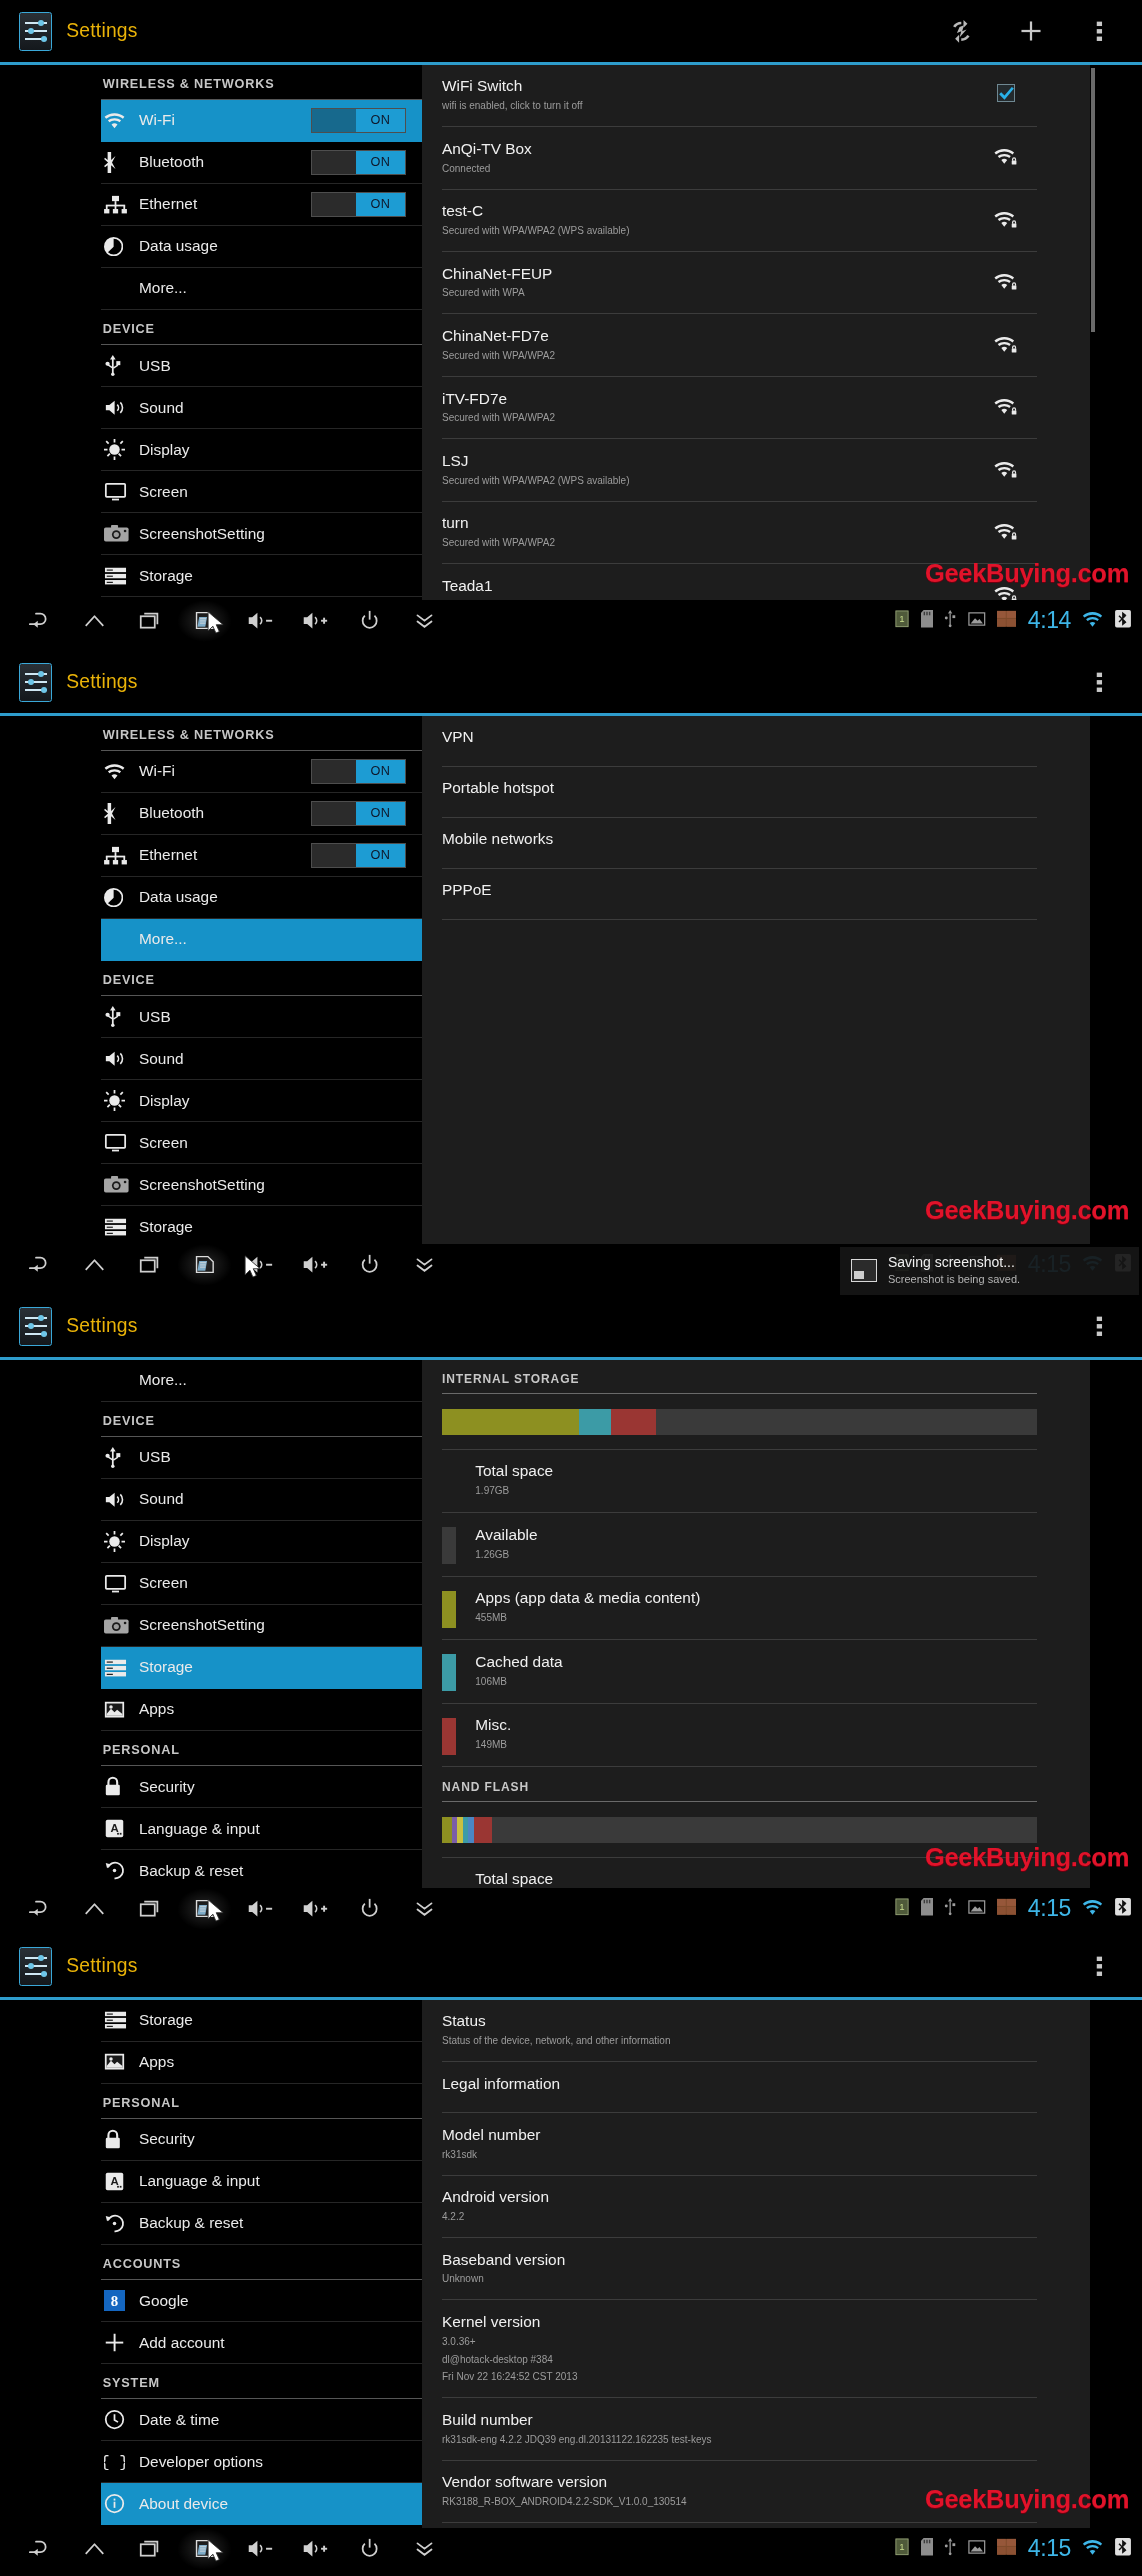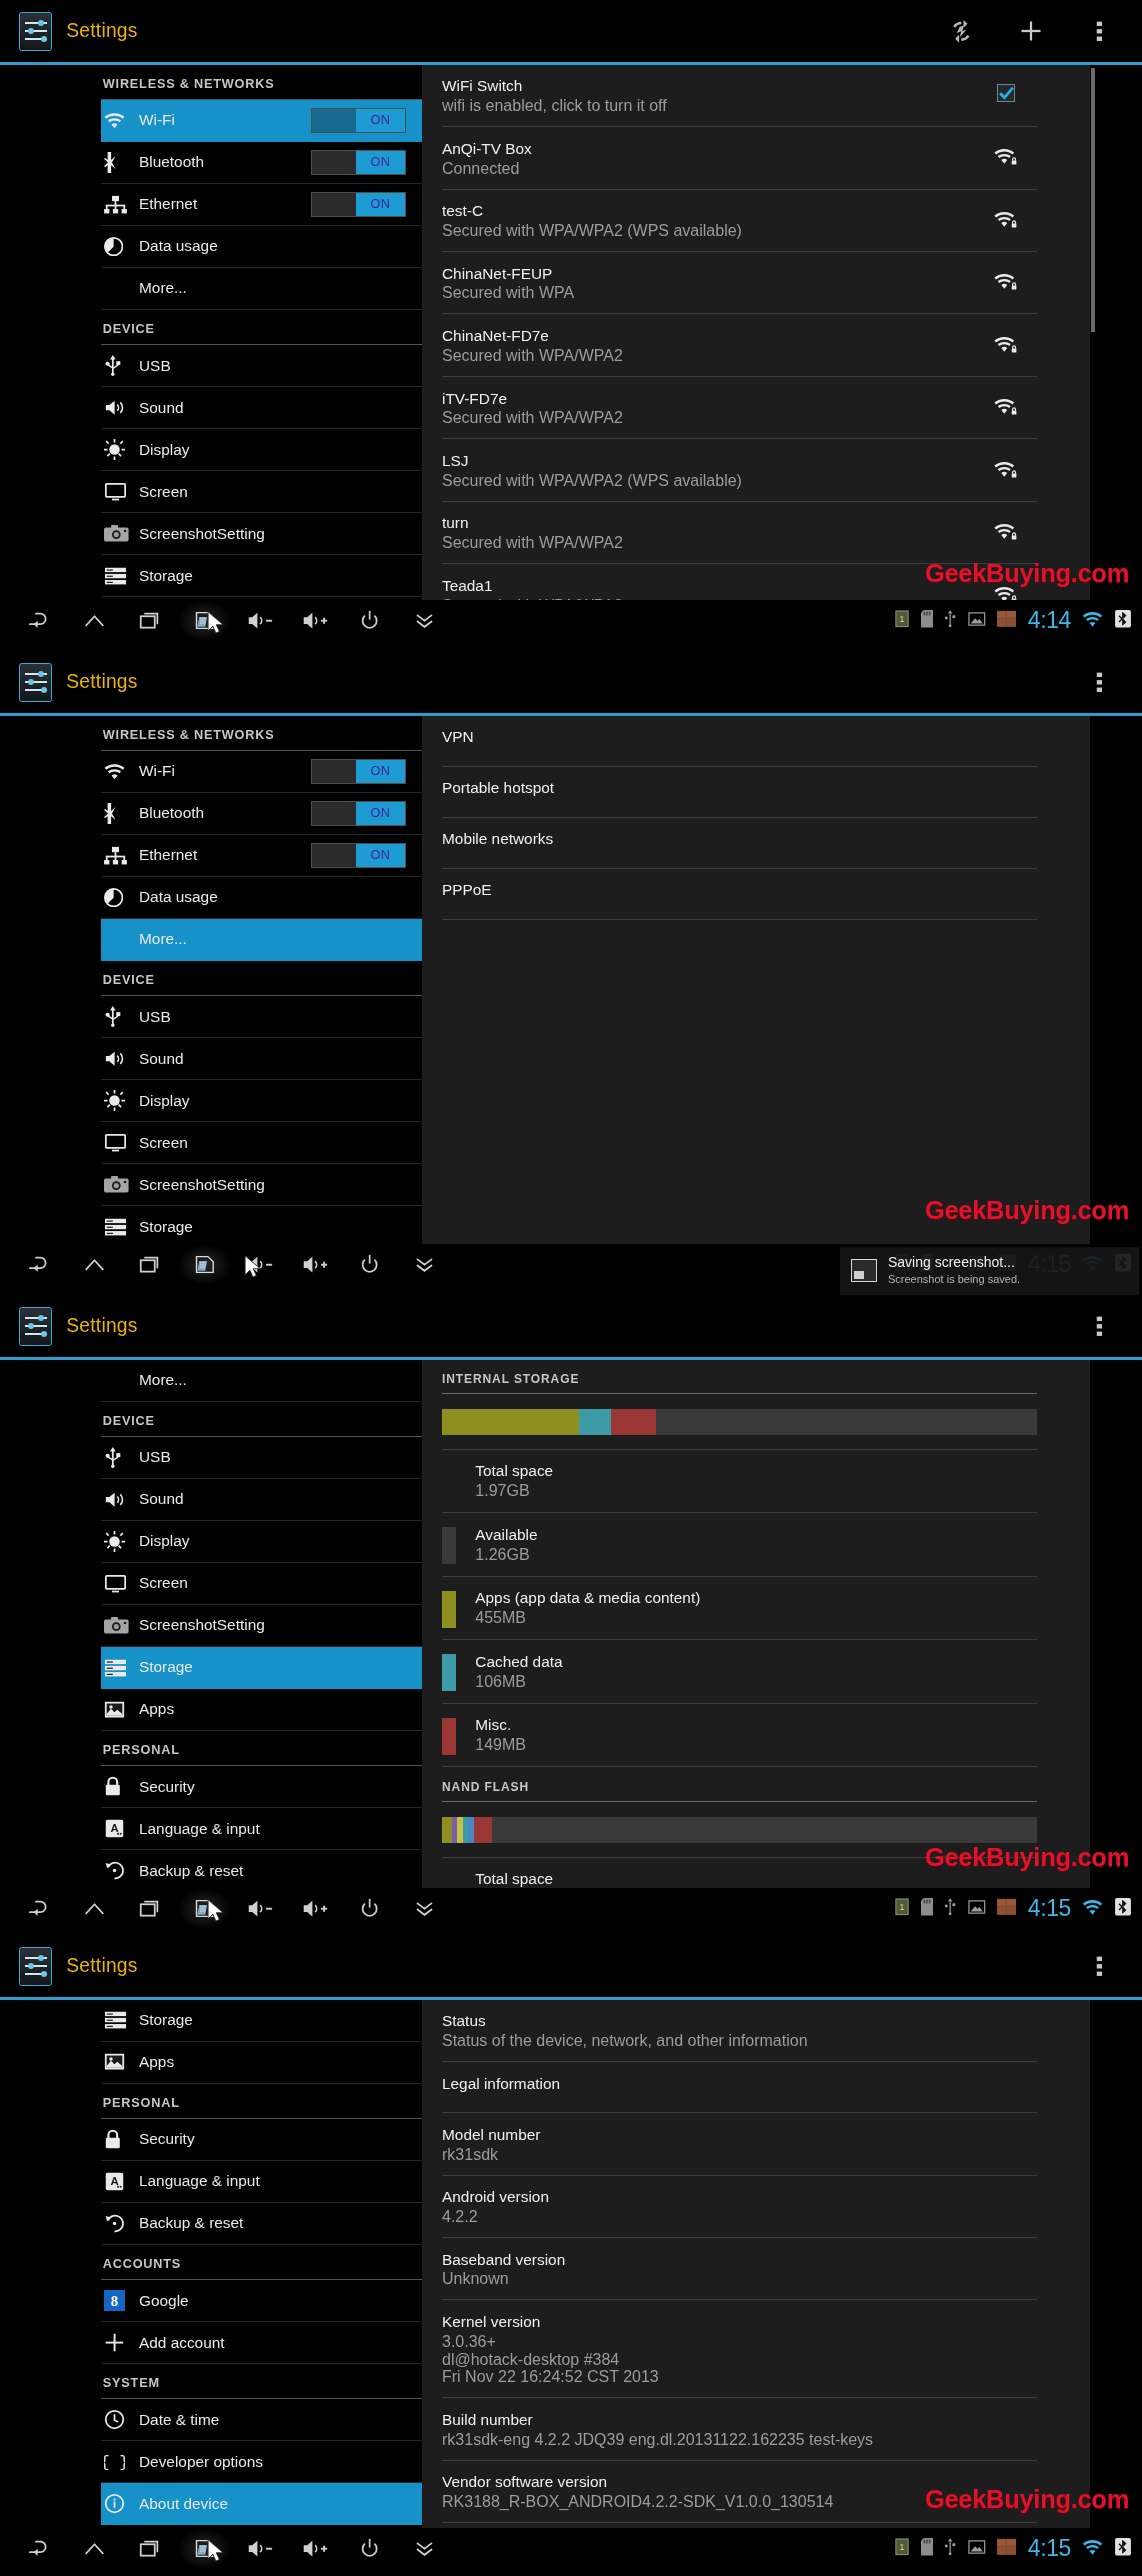--- a/index.html
+++ b/index.html
@@ -61,34 +61,34 @@
   .sb-ico{ width:35px; flex:none; display:flex; align-items:center; justify-content:flex-start; }
   .sb-label{ flex:1; }
   .sb-item.noico .sb-label{ padding-left:35px;}
   .toggle{
     margin-left:auto; margin-right:16px;
     width:95px;height:24.6px; display:flex; align-items:stretch;
     border:0.9px solid #4e4e4e; flex:none;
   }
   .toggle .knob{ flex:1; background:#2b2b2b; }
   .toggle .on{
-    width:49px; background:#1d9cd3; color:#4c1d95; font-size:12.7px;
+    width:49px; background:#1d9cd3; color:#0f172a; font-size:12.7px;
     display:flex;align-items:center;justify-content:center; letter-spacing:0.4px;
   }
   .sb-item.sel .toggle .knob{ background:#17698d; }
 
   
   .c-row{
     padding:10.6px 0 11.4px 0; border-bottom:0.9px solid #3c3c3c;
     display:flex; align-items:flex-start; position:relative; min-height:51px;
   }
   .c-row:last-child{ border-bottom:0.9px solid #3c3c3c;}
   .c-main{ flex:1; }
   .c-title{ color:#f0f0f0; font-size:15.4px; line-height:21px; }
-  .c-sub{ color:#9c9c9c; font-size:16px; line-height:17.6px; margin-top:0.9px; }
+  .c-sub{ color:#9c9c9c; font-size:10px; line-height:17.6px; margin-top:0.9px; }
   .c-right{ width:62px; flex:none; display:flex; align-items:center; justify-content:center; padding-top:8.8px;}
   .chk{
     width:18.5px;height:18.5px;border:1.8px solid #6f8892; background:#232a2d;
     display:flex;align-items:center;justify-content:center;
   }
   .chk svg{display:block;}
   .c-sec{
     color:#c8c8c8; font-size:12px; font-weight:700; letter-spacing:0.9px;
     padding:12.3px 0 7px 0; border-bottom:0.9px solid #6a6a6a; text-transform:uppercase;
   }

